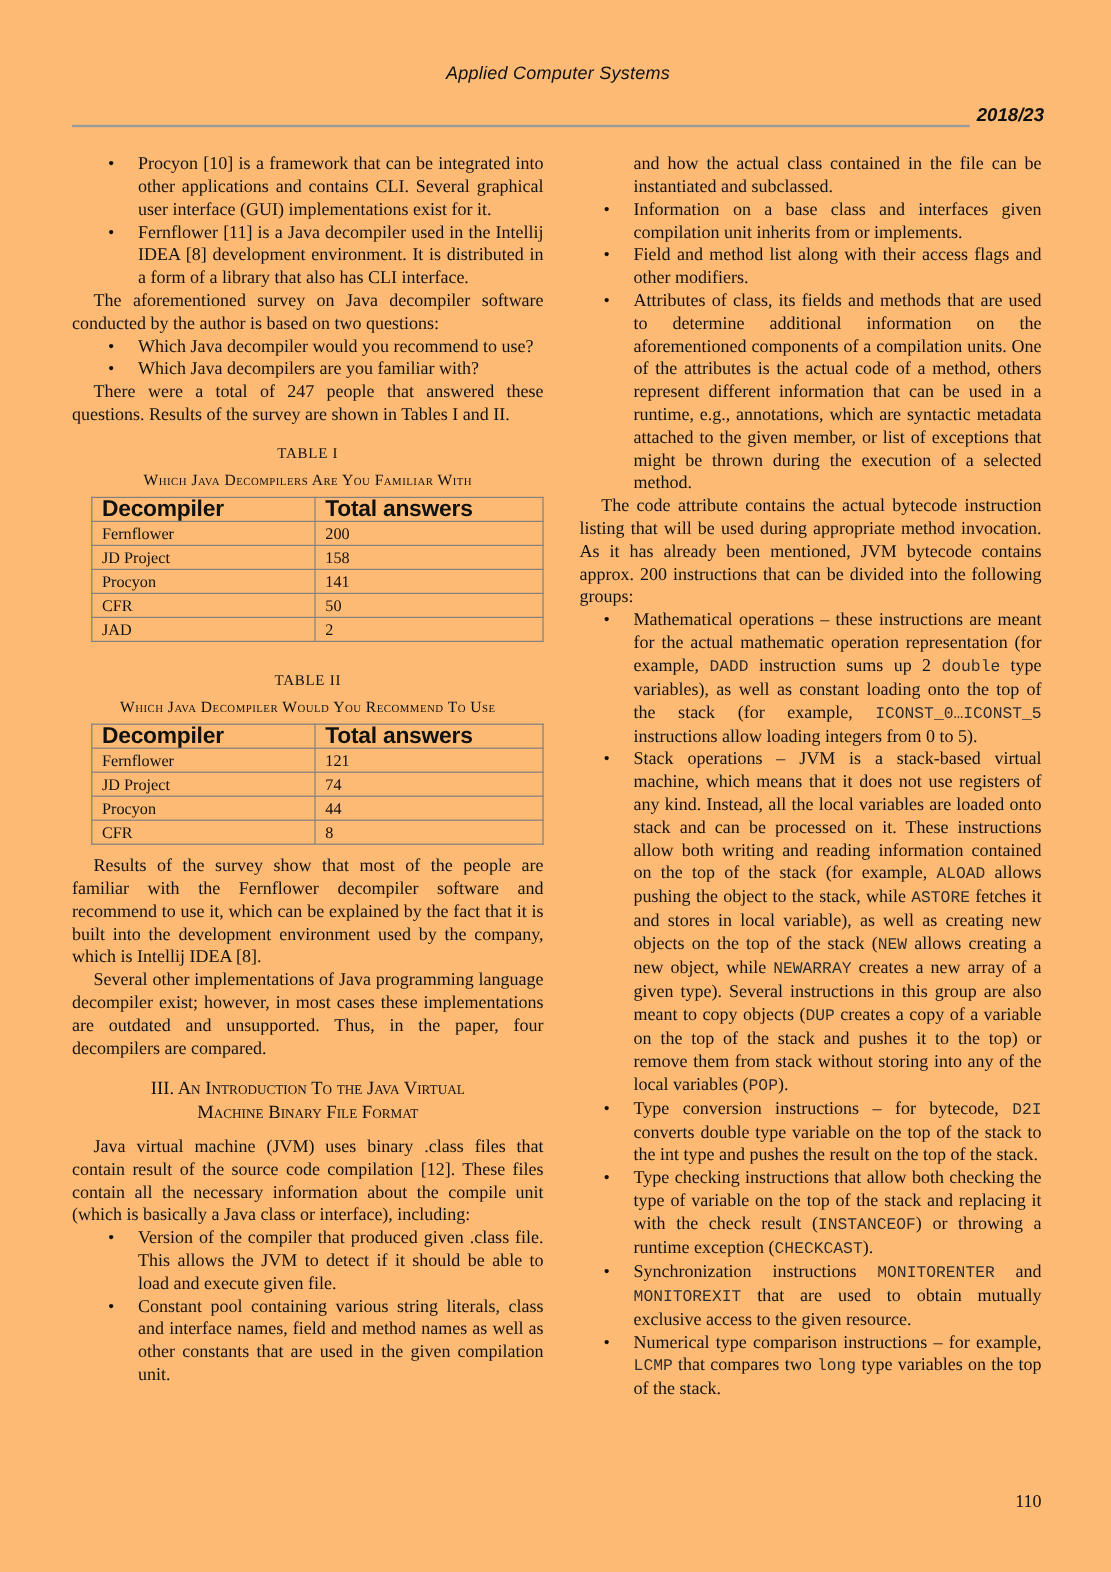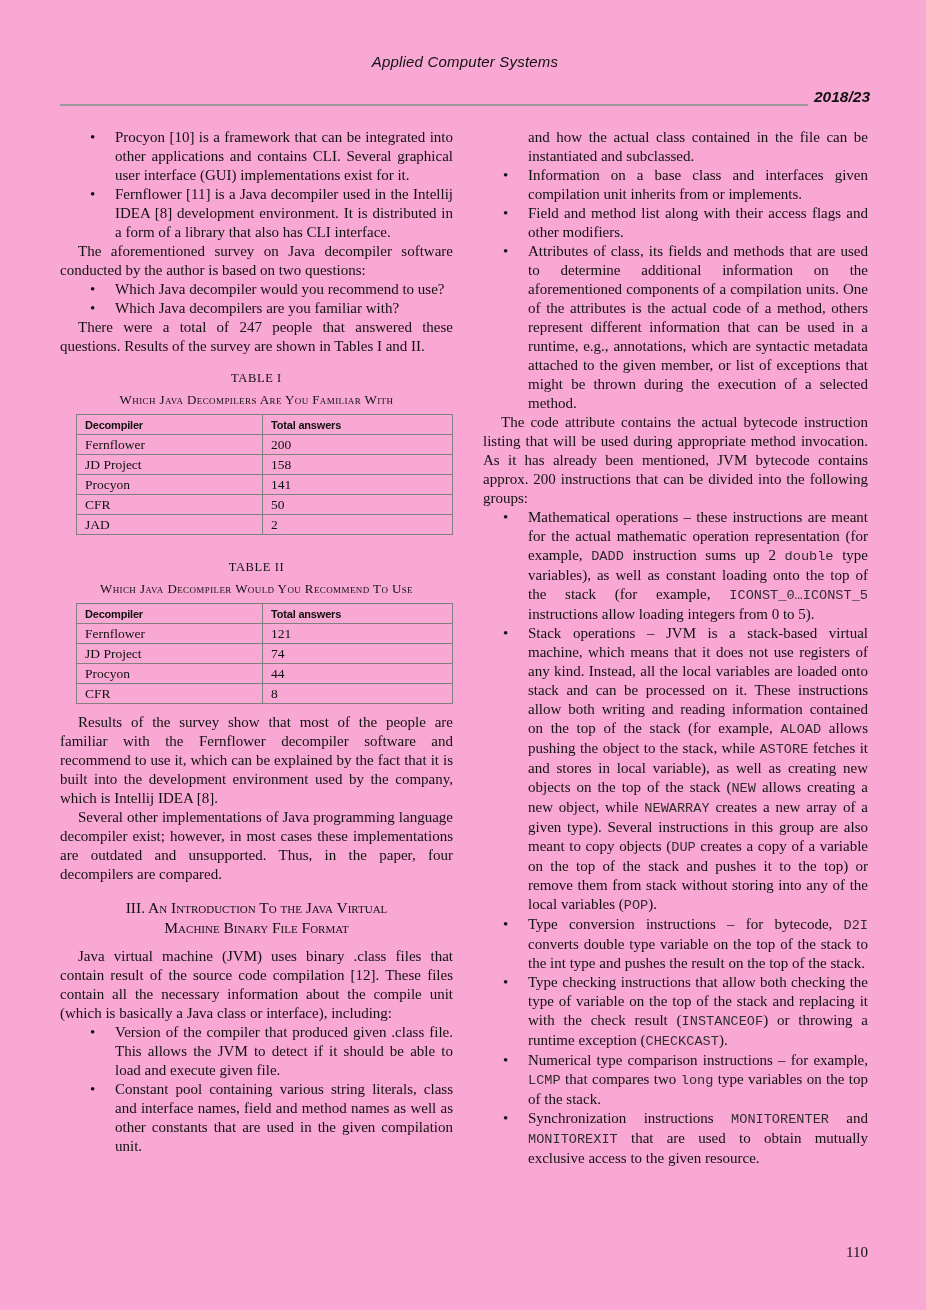--- a/index.html
+++ b/index.html
@@ -1,21 +1,21 @@
 <!DOCTYPE html>
 <html><head>
 <meta charset="utf-8">
 <style>
   * { margin: 0; padding: 0; box-sizing: border-box; }
   html, body { background: #ffffff; }
   .page {
     position: relative;
     width: 926px;
     height: 1310px;
-    background: #f9a8d4;
+    background: #fdba74;
     color: #111;
     font-family: "Liberation Serif", serif;
     font-size: 15px;
     line-height: 19px;
     overflow: hidden;
   }
   
   .header { padding: 52px 56px 0 60px; }
   .journal-title {
     text-align: center;
@@ -94,21 +94,21 @@
     padding: 1px 2px 1px 8px;
     font-size: 13.5px;
     line-height: 16px;
     text-align: left;
     vertical-align: middle;
   }
   table.survey td.c1 { width: 49.5%; }
   table.survey tr.head td {
     font-family: "Liberation Sans", sans-serif;
     font-weight: bold;
-    font-size: 11px;
+    font-size: 19px;
     letter-spacing: -0.2px;
     margin-top: 12px;
   }
   .tbl-gap { height: 10px; }
   
   .section-heading {
     text-align: center;
     font-variant: small-caps;
     font-size: 15.5px;
     line-height: 20px;
@@ -276,25 +276,25 @@
       <div class="li">
         <span class="marker"></span>
         <span class="li-text"><span>Type conversion instructions – for bytecode, </span><span class="code">D2I</span><span> converts double type variable on the top of the stack to the int type and pushes the result on the top of the stack.</span></span>
       </div>
       <div class="li">
         <span class="marker"></span>
         <span class="li-text"><span>Type checking instructions that allow both checking the type of variable on the top of the stack and replacing it with the check result (</span><span class="code">INSTANCEOF</span><span>) or throwing a runtime exception (</span><span class="code">CHECKCAST</span><span>).</span></span>
       </div>
       <div class="li">
         <span class="marker"></span>
+        <span class="li-text"><span>Synchronization instructions </span><span class="code">MONITORENTER</span><span> and </span><span class="code">MONITOREXIT</span><span> that are used to obtain mutually exclusive access to the given resource.</span></span>
+      </div>
+      <div class="li">
+        <span class="marker"></span>
         <span class="li-text"><span>Numerical type comparison instructions – for example, </span><span class="code">LCMP</span><span> that compares two </span><span class="code">long</span><span> type variables on the top of the stack.</span></span>
-      </div>
-      <div class="li">
-        <span class="marker"></span>
-        <span class="li-text"><span>Synchronization instructions </span><span class="code">MONITORENTER</span><span> and </span><span class="code">MONITOREXIT</span><span> that are used to obtain mutually exclusive access to the given resource.</span></span>
       </div>
 
     </div>
   </div>
 
   <div class="page-number">110</div>
 
 </div>
 
 </body></html>

